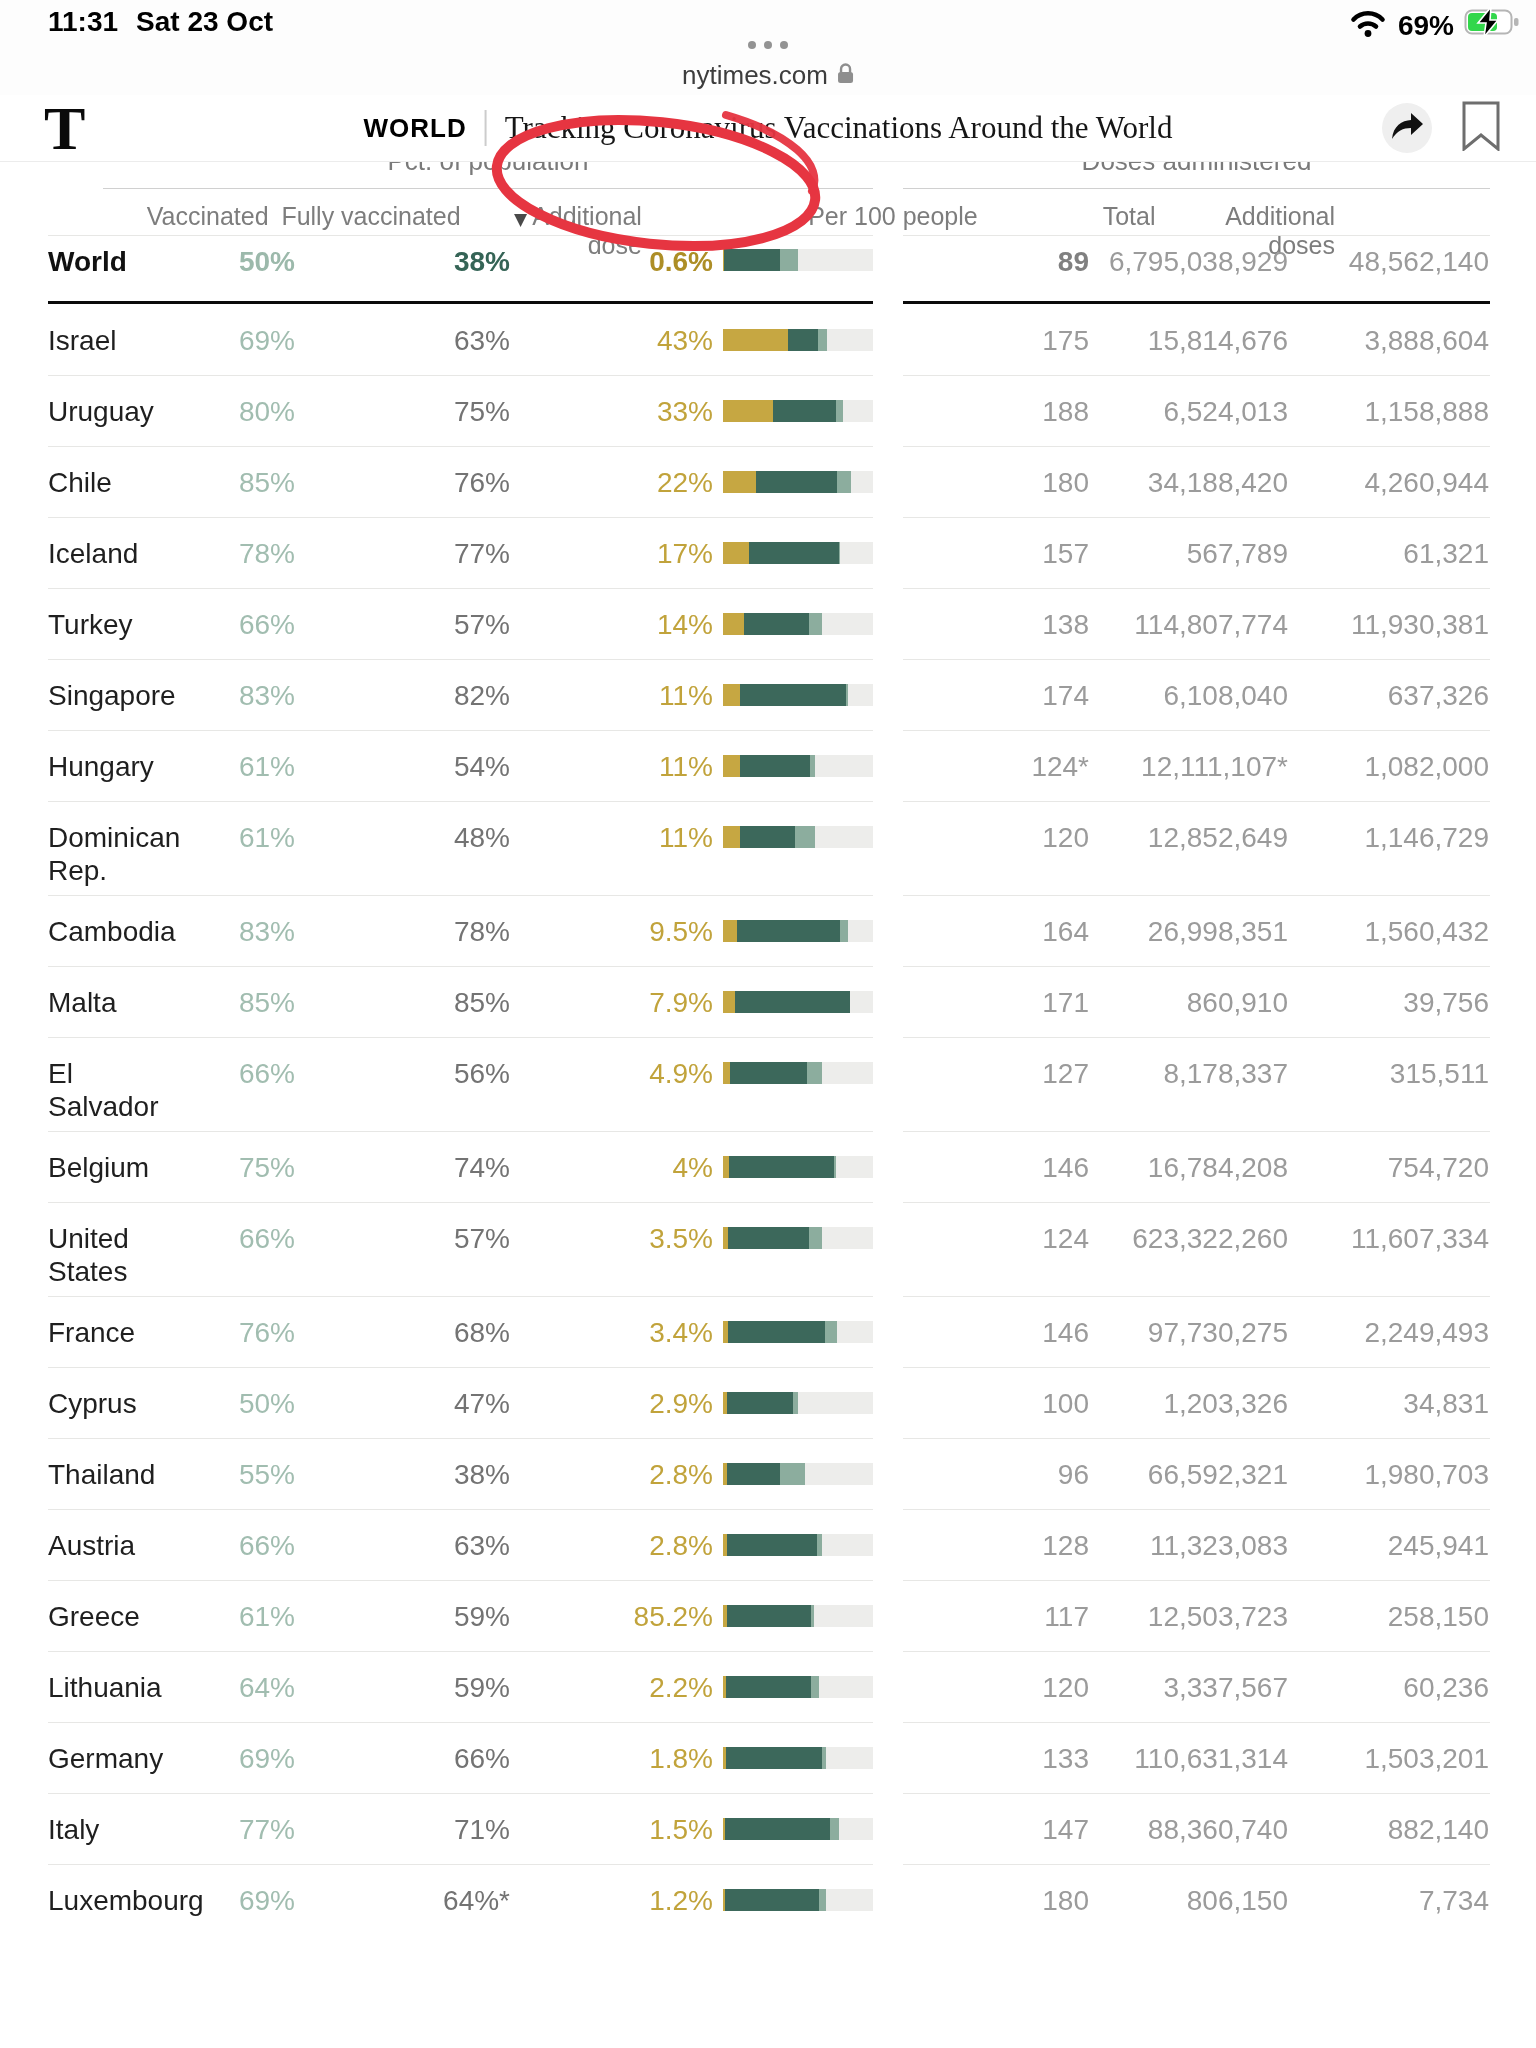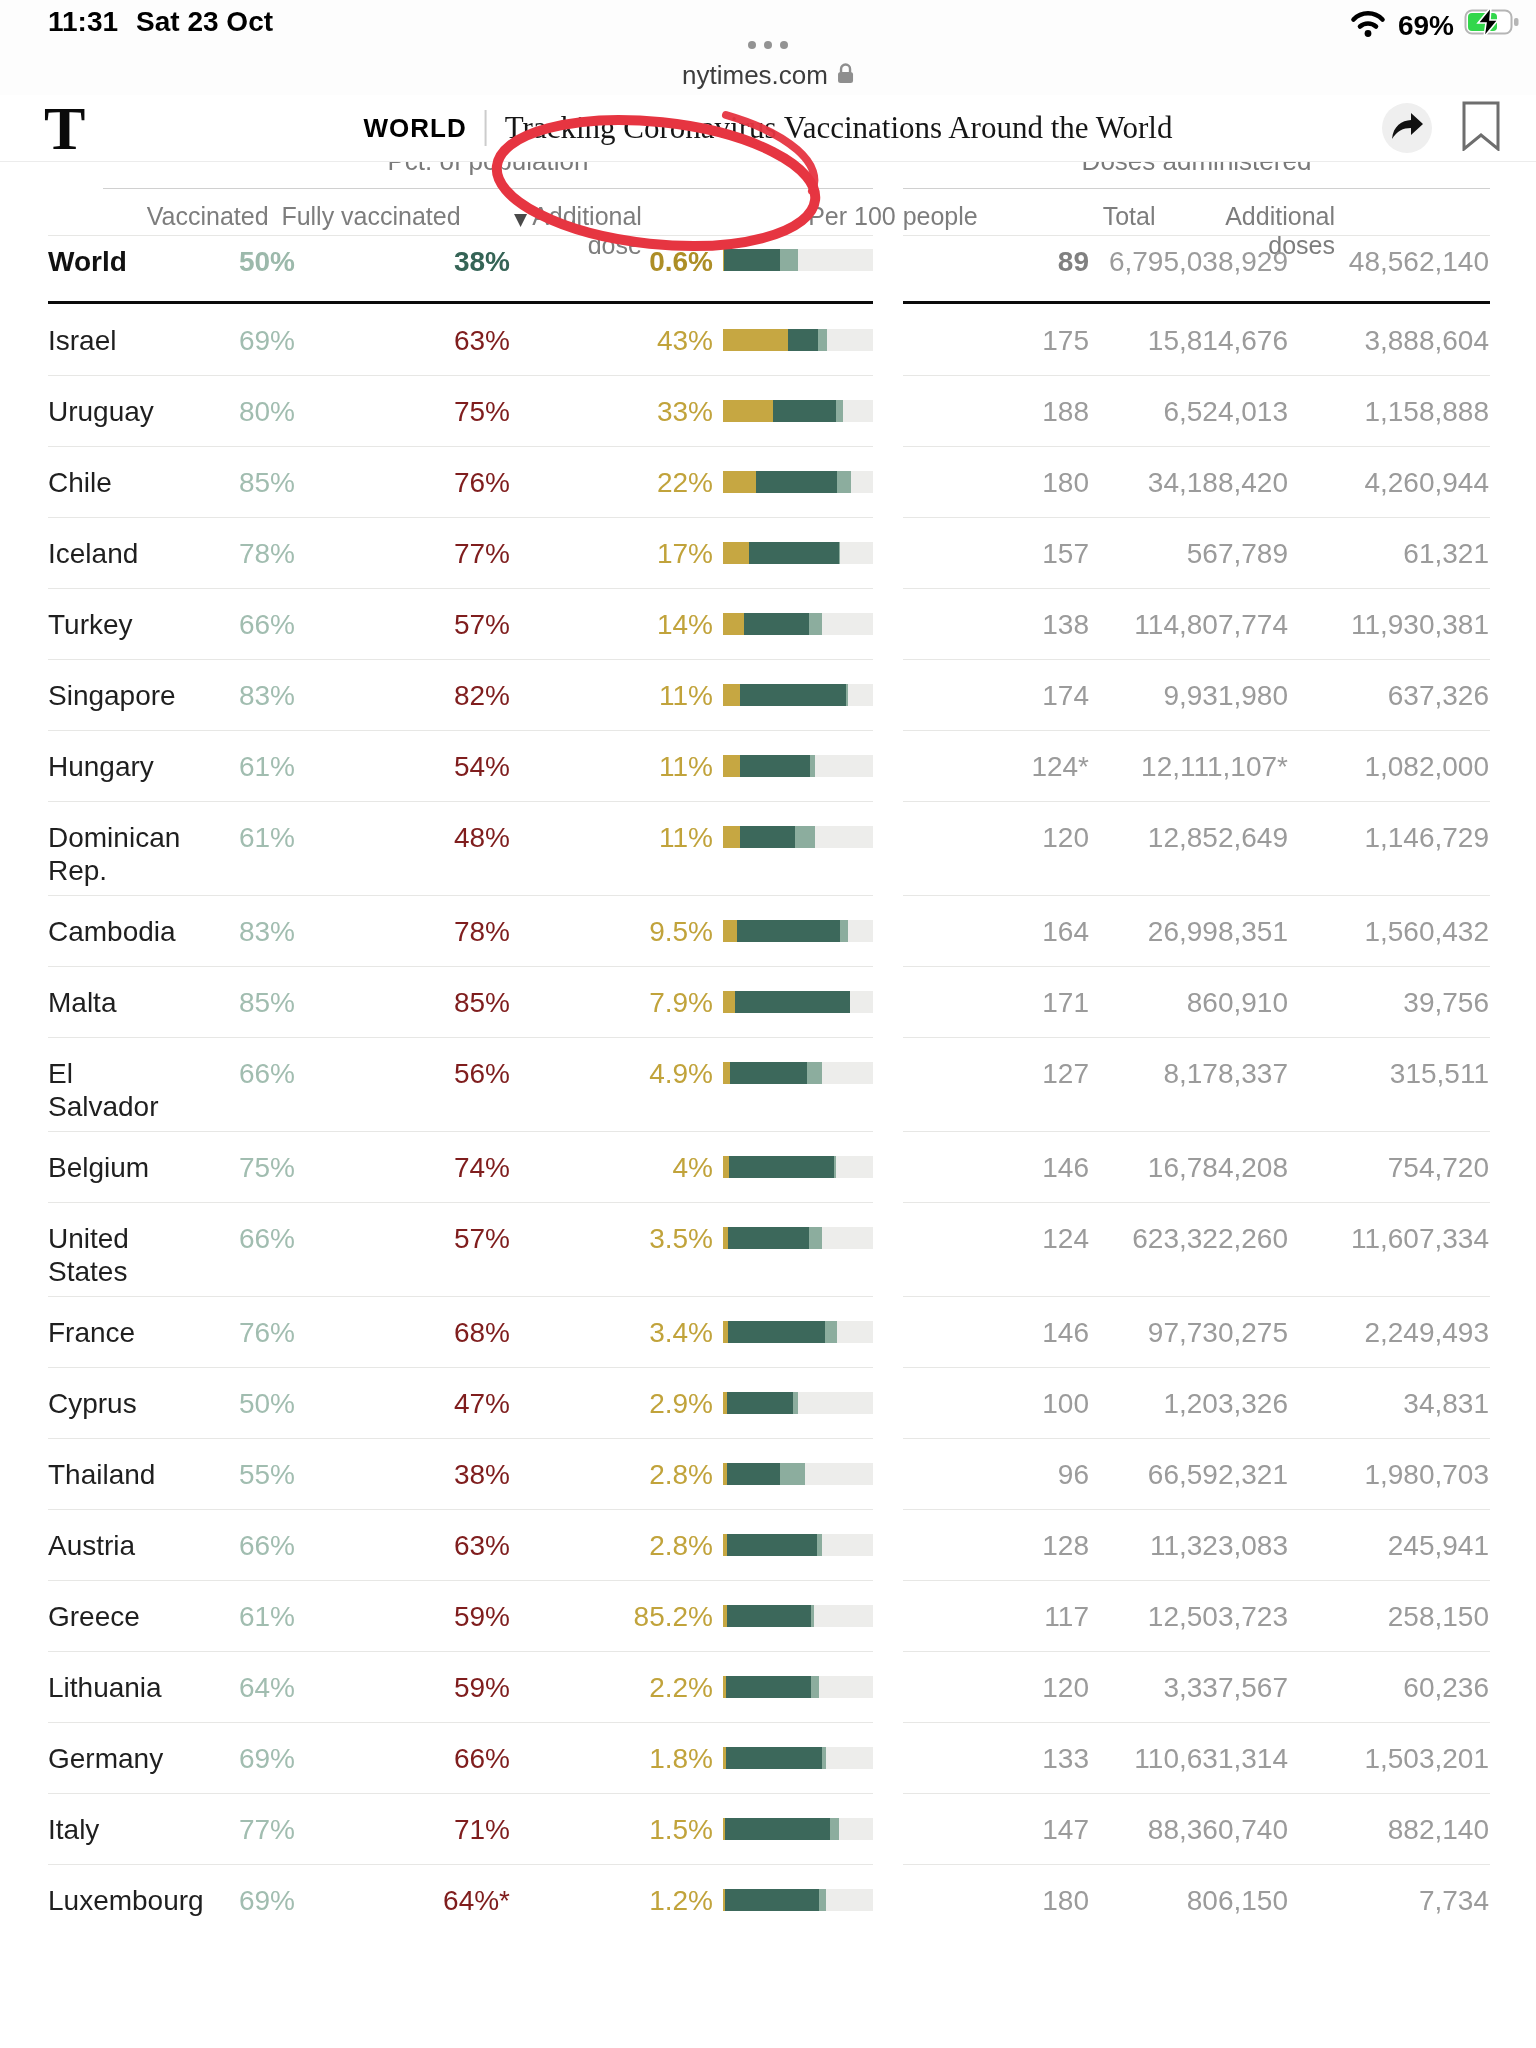--- a/index.html
+++ b/index.html
@@ -51,21 +51,21 @@
   .row{position:relative;display:flex;align-items:flex-start;box-sizing:border-box;
        padding:20px 0 8px 48px;min-height:71px;font-size:28px;line-height:33px;}
   .row::before,.row::after{content:'';position:absolute;top:0;height:1px;background:#e7e7e5;}
   .row::before{left:48px;width:825px;}
   .row::after{left:903px;width:587px;}
   #rows .row:first-child::before,#rows .row:first-child::after{display:none;}
 
   .c{box-sizing:border-box;}
   .c-country{width:165px;text-align:left;color:#1f1f1f;white-space:pre-line;}
   .c-vacc{width:82px;text-align:right;color:#a1bdb0;}
-  .c-fully{width:215px;text-align:right;color:#7f1d1d;}
+  .c-fully{width:215px;text-align:right;color:#737373;}
   .c-add{width:203px;text-align:right;color:#c1a33b;}
   .c-bar{width:150px;height:22px;margin-left:10px;margin-top:5px;background:#ededeb;
          display:flex;overflow:hidden;}
   .seg{height:22px;}
   .seg-gold{background:#c6a742;} .seg-dark{background:#3c685b;} .seg-light{background:#8cad9e;}
   .c-per100{width:216px;text-align:right;color:#9b9b9b;}
   .c-total{width:199px;text-align:right;color:#9b9b9b;}
   .c-adddoses{width:201px;text-align:right;color:#9b9b9b;}
 
   .world{min-height:66px;padding-top:10px;}
@@ -261,21 +261,21 @@
           <div class="c c-country">Singapore</div>
           <div class="c c-vacc">83%</div>
           <div class="c c-fully">82%</div>
           <div class="c c-add">11%</div>
           <div class="c c-bar">
             <div class="seg seg-gold" style="width: 16.5px;"></div>
             <div class="seg seg-dark" style="width: 106.5px;"></div>
             <div class="seg seg-light" style="width: 1.5px;"></div>
           </div>
           <div class="c c-per100">174</div>
-          <div class="c c-total">9,931,980</div>
+          <div class="c c-total">6,108,040</div>
           <div class="c c-adddoses">637,326</div>
         </div>
         <div class="row">
           <div class="c c-country">Hungary</div>
           <div class="c c-vacc">61%</div>
           <div class="c c-fully">54%</div>
           <div class="c c-add">11%</div>
           <div class="c c-bar">
             <div class="seg seg-gold" style="width: 16.5px;"></div>
             <div class="seg seg-dark" style="width: 70.5px;"></div>

